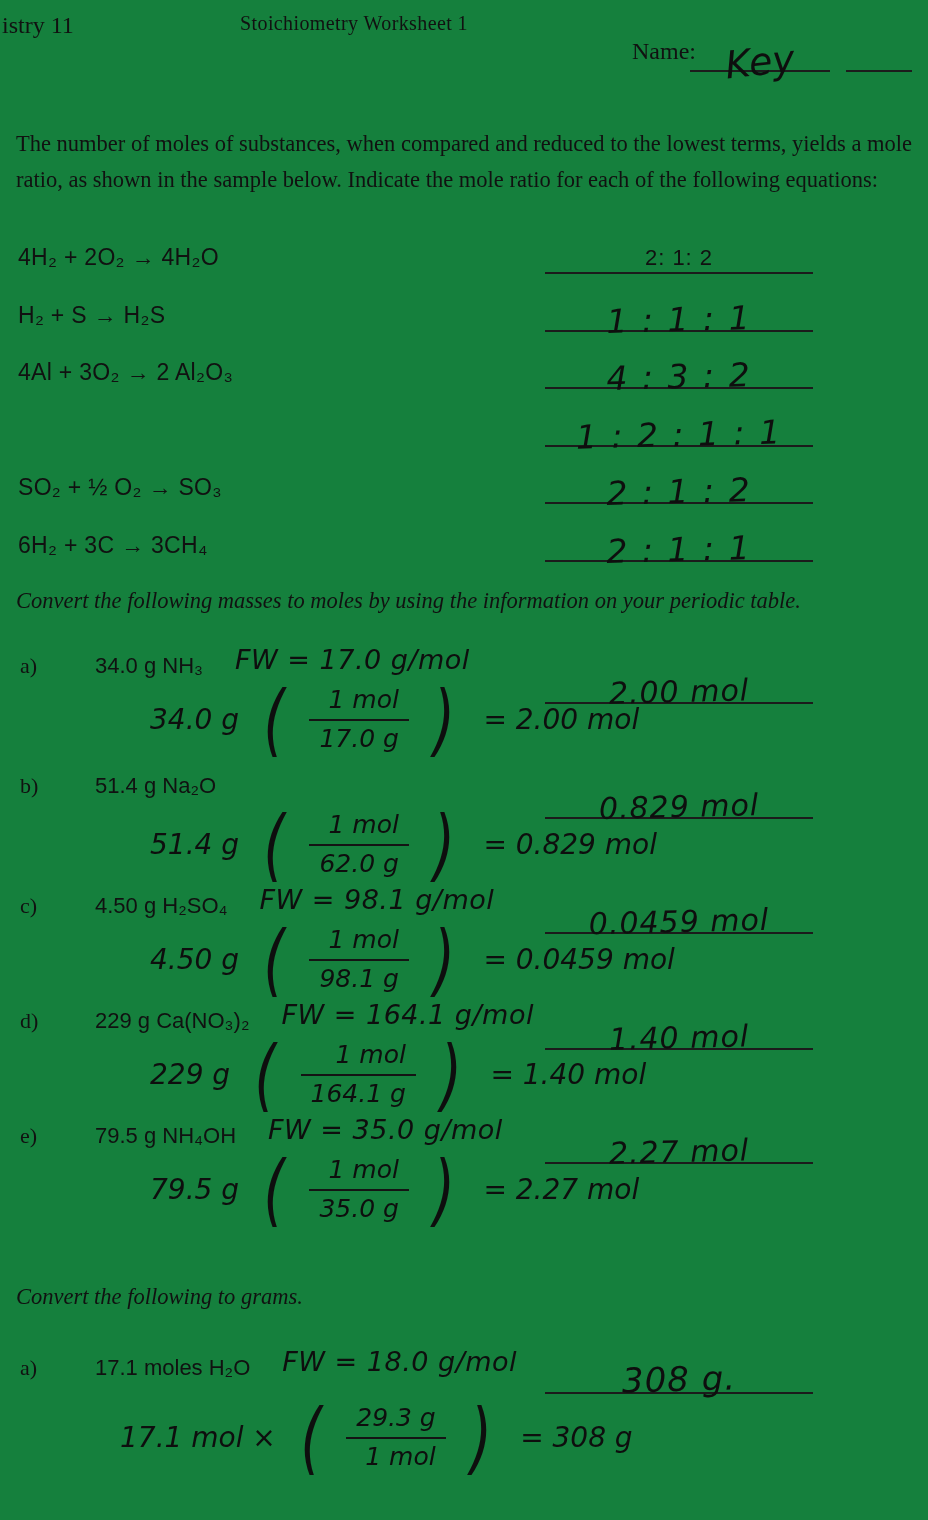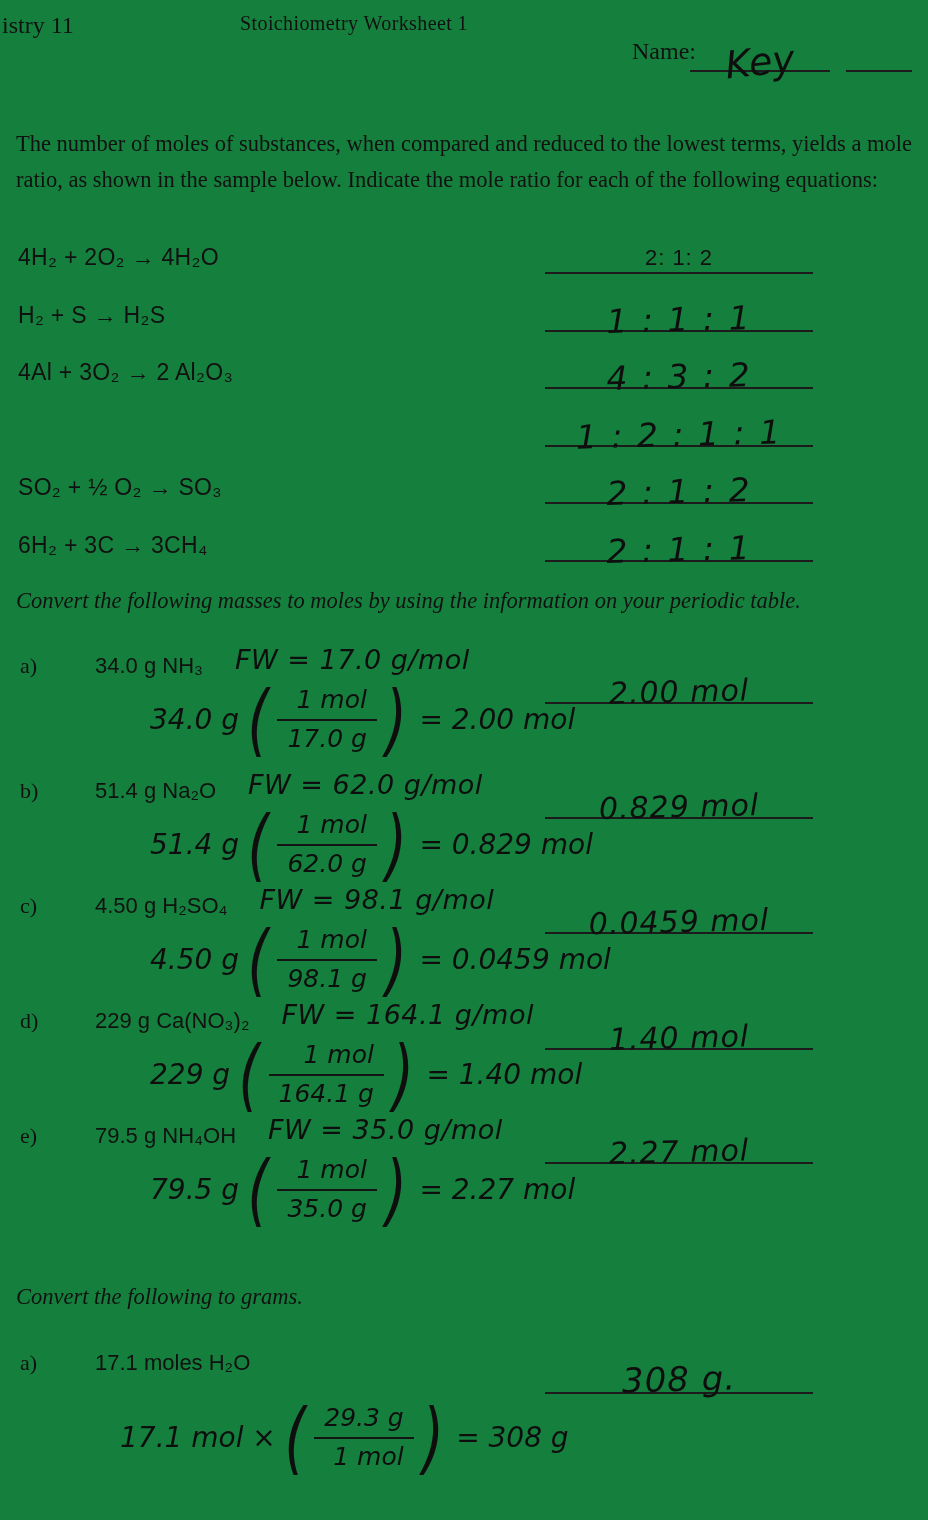--- a/index.html
+++ b/index.html
@@ -25,21 +25,21 @@
   .ans-hw{position:absolute;left:0;right:0;bottom:-9px;font-size:33px;letter-spacing:2px;transform:rotate(-1.5deg);white-space:nowrap;}
 
   .section-heading{left:16px;font-size:22.5px;font-style:italic;}
   .h-masses{top:588px;}
   .h-grams{top:1284px;}
 
   .problem{position:absolute;left:0;width:100%;height:150px;}
   .p-head{position:absolute;left:20px;top:8px;display:flex;align-items:baseline;font-size:22px;white-space:nowrap;}
   .p-label{width:75px;}
   .p-fw{margin-left:32px;position:relative;top:-4px;font-size:27px;letter-spacing:0.5px;}
-  .p-work{position:absolute;left:150px;top:46px;display:flex;align-items:center;gap:4px;font-size:28px;white-space:nowrap;}
+  .p-work{position:absolute;left:150px;top:46px;display:flex;align-items:center;gap:20px;font-size:28px;white-space:nowrap;}
   .g-work{left:120px;top:62px;}
   .paren{font-size:78px;font-weight:200;line-height:0.85;transform:scaleX(0.7);font-style:italic;}
   .frac{display:inline-block;text-align:right;margin:0 0;font-size:25px;line-height:1.15;}
   .frac .num{display:block;padding:0 10px 4px;border-bottom:2.5px solid #141414;}
   .frac .den{display:block;padding:4px 10px 0;}
   .wres{margin-left:4px;text-align:center;}
   .p-ans{height:38px;}
   .p-ans .ans-hw{font-size:30px;letter-spacing:1px;bottom:-7px;}
   .p-ans.big .ans-hw{font-size:34px;}
 </style>
@@ -115,21 +115,20 @@
           <span class="wres">= 2.00 mol</span>
         </div>
         <div class="ans-line p-ans" style="top:24px">
           <span class="ans-hw hw">2.00 mol</span>
         </div>
       </div>
       <div class="problem" style="top: 765px;">
         <div class="p-head">
           <span class="p-label">b)</span>
           <span class="p-given eq">51.4 g Na₂O</span>
-          <span class="p-fw hw">FW = 62.0 g/mol</span>
         </div>
         <div class="p-work hw ">
           <span>51.4 g</span>
           <span class="paren">(</span>
           <span class="frac">
             <span class="num">1 mol</span>
             <span class="den">62.0 g</span>
           </span>
           <span class="paren">)</span>
           <span class="wres">= 0.829 mol</span>
@@ -199,20 +198,21 @@
         </div>
       </div>
     </div>
 
   <div class="abs section-heading h-grams">Convert the following to grams.</div>
   <div id="gram-problems">
       <div class="problem" style="top: 1342px;">
         <div class="p-head">
           <span class="p-label">a)</span>
           <span class="p-given eq">17.1 moles H₂O</span>
+          <span class="p-fw hw">FW = 18.0 g/mol</span>
         </div>
         <div class="p-work hw g-work">
           <span>17.1 mol ×</span>
           <span class="paren">(</span>
           <span class="frac">
             <span class="num">29.3 g</span>
             <span class="den">1 mol</span>
           </span>
           <span class="paren">)</span>
           <span class="wres">= 308 g</span>

